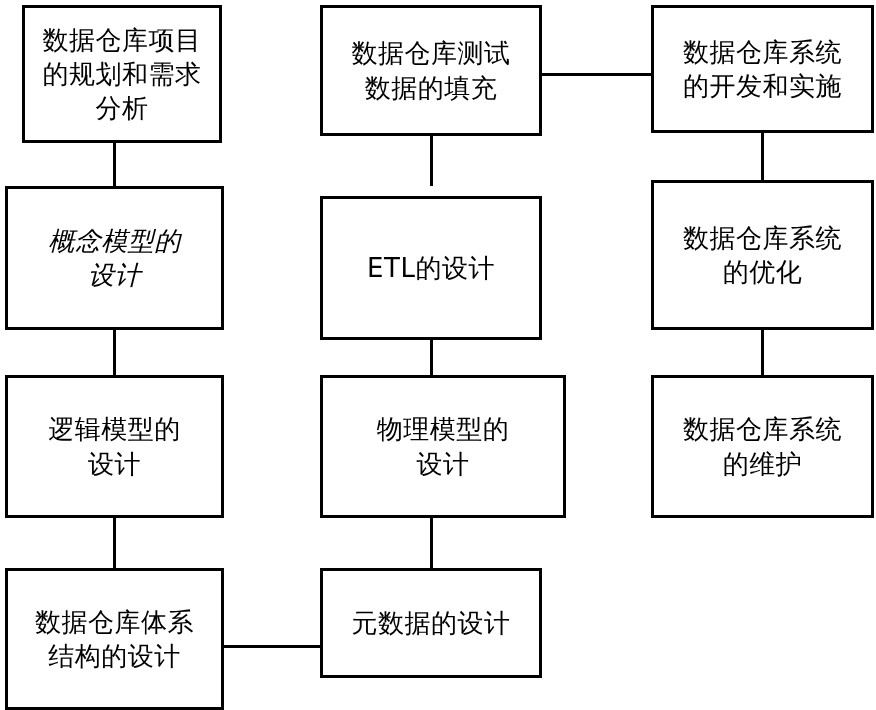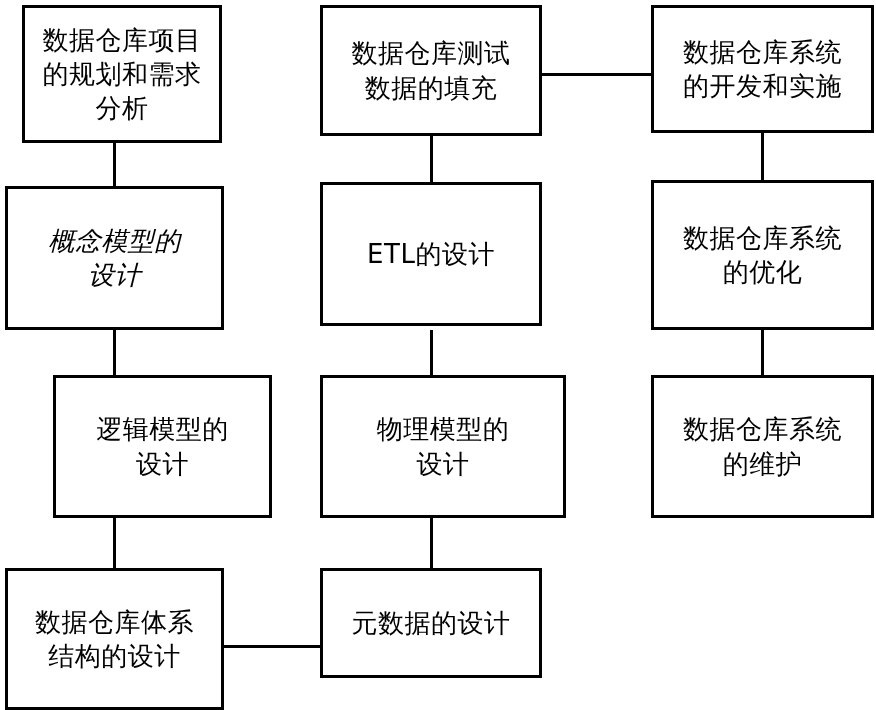--- a/index.html
+++ b/index.html
@@ -60,33 +60,33 @@
     <div class="connector v" style="left: 761px; top: 330px; height: 45px;"></div>
     <div class="node" style="left: 22px; top: 5px; width: 200px; height: 138px;">
       <span class="node-label">数据仓库项目
 的规划和需求
 分析</span>
     </div>
     <div class="node" style="left: 5px; top: 186px; width: 219px; height: 144px; font-style: italic;">
       <span class="node-label">概念模型的
 设计</span>
     </div>
-    <div class="node" style="left: 5px; top: 375px; width: 219px; height: 143px; margin-left: 48px;">
+    <div class="node" style="left: 5px; top: 375px; width: 219px; height: 143px;">
       <span class="node-label">逻辑模型的
 设计</span>
     </div>
     <div class="node" style="left: 5px; top: 568px; width: 219px; height: 142px;">
       <span class="node-label">数据仓库体系
 结构的设计</span>
     </div>
     <div class="node" style="left: 320px; top: 5px; width: 222px; height: 131px;">
       <span class="node-label">数据仓库测试
 数据的填充</span>
     </div>
-    <div class="node" style="left: 320px; top: 182px; width: 222px; height: 144px;">
+    <div class="node" style="left: 320px; top: 196px; width: 222px; height: 144px;">
       <span class="node-label">ETL的设计</span>
     </div>
     <div class="node" style="left: 320px; top: 375px; width: 246px; height: 143px;">
       <span class="node-label">物理模型的
 设计</span>
     </div>
     <div class="node" style="left: 320px; top: 568px; width: 222px; height: 110px;">
       <span class="node-label">元数据的设计</span>
     </div>
     <div class="node" style="left: 651px; top: 5px; width: 223px; height: 128px;">

